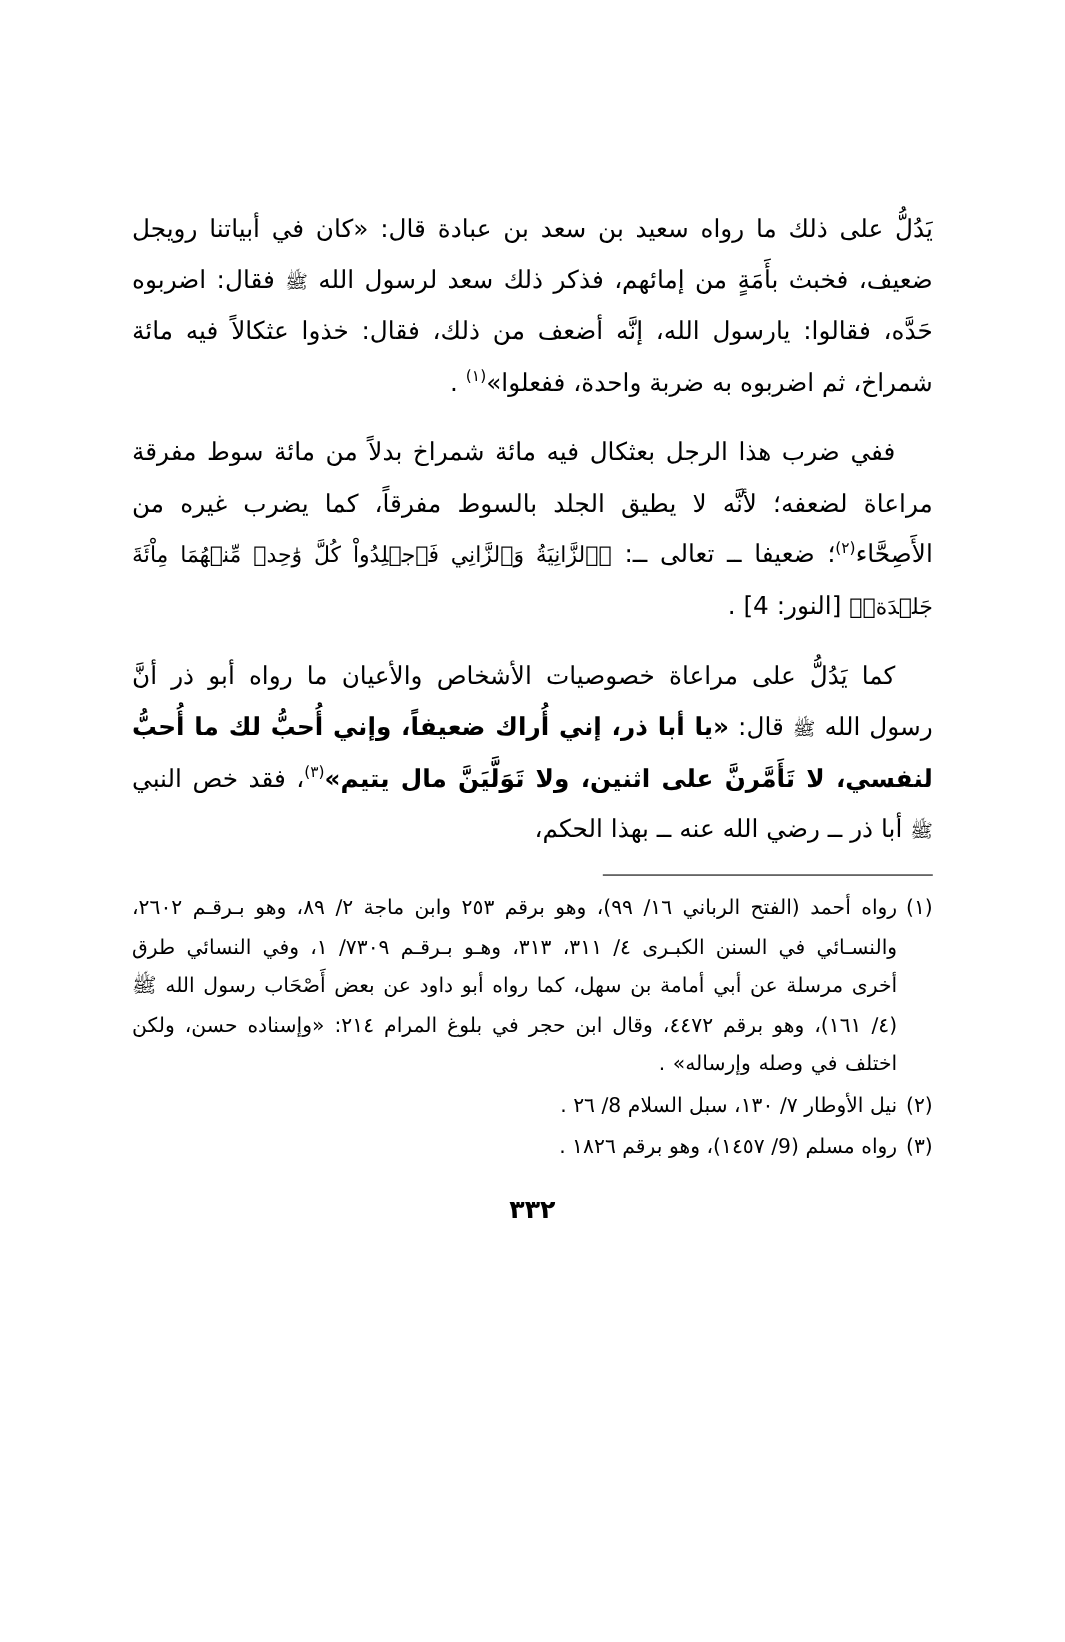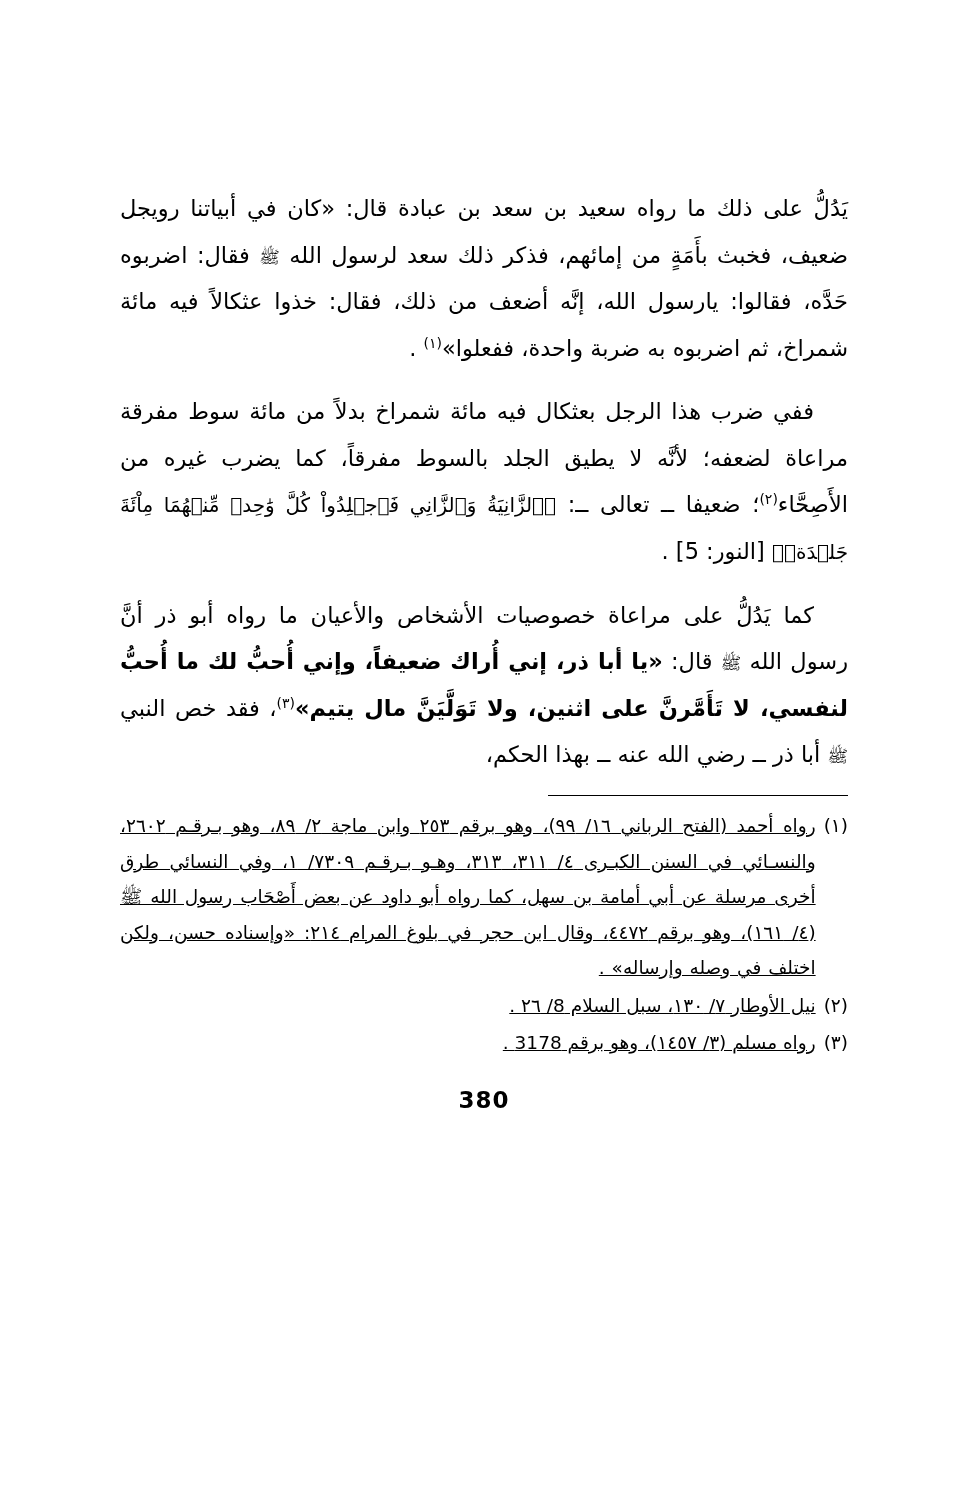--- a/index.html
+++ b/index.html
@@ -76,21 +76,20 @@
     gap: 8px;
     margin-bottom: 2px;
   }
   .fn-num {
     flex: 0 0 auto;
     white-space: nowrap;
   }
   .fn-body {
     flex: 1 1 auto;
     text-align: justify;
-    text-decoration: underline;
   }
   .fn-body.spaced {
     word-spacing: 1px;
   }
   .page-number {
     text-align: center;
     font-size: 23px;
     font-weight: bold;
     margin-top: 26px;
     letter-spacing: 1px;
@@ -98,21 +97,21 @@
 </style>
 </head>
 <body>
 
 <div class="page">
 
   <div class="body-text">
 
     <p class="para first"><span>يَدُلُّ على ذلك ما رواه سعيد بن سعد بن عبادة قال: «كان في أبياتنا رويجل ضعيف، فخبث بأَمَةٍ من إمائهم، فذكر ذلك سعد لرسول الله </span><span class="salla">ﷺ</span><span> فقال: اضربوه حَدَّه، فقالوا: يارسول الله، إنَّه أضعف من ذلك، فقال: خذوا عثكالاً فيه مائة شمراخ، ثم اضربوه به ضربة واحدة، ففعلوا»</span><sup class="fn">(١)</sup><span> .</span></p>
 
-    <p class="para"><span>ففي ضرب هذا الرجل بعثكال فيه مائة شمراخ بدلاً من مائة سوط مفرقة مراعاة لضعفه؛ لأنَّه لا يطيق الجلد بالسوط مفرقاً، كما يضرب غيره من الأَصِحَّاء</span><sup class="fn">(٢)</sup><span>؛ ضعيفا ــ تعالى ــ: </span><span class="quran">﴿ٱلزَّانِيَةُ وَٱلزَّانِي فَٱجۡلِدُواْ كُلَّ وَٰحِدٖ مِّنۡهُمَا مِاْئَةَ جَلۡدَةٖ﴾</span><span> [النور: 5] .</span></p>
+    <p class="para"><span>ففي ضرب هذا الرجل بعثكال فيه مائة شمراخ بدلاً من مائة سوط مفرقة مراعاة لضعفه؛ لأنَّه لا يطيق الجلد بالسوط مفرقاً، كما يضرب غيره من الأَصِحَّاء</span><sup class="fn">(٢)</sup><span>؛ ضعيفا ــ تعالى ــ: </span><span class="quran">﴿ٱلزَّانِيَةُ وَٱلزَّانِي فَٱجۡلِدُواْ كُلَّ وَٰحِدٖ مِّنۡهُمَا مِاْئَةَ جَلۡدَةٖ﴾</span><span> [النور: 4] .</span></p>
 
     <p class="para"><span>كما يَدُلُّ على مراعاة خصوصيات الأشخاص والأعيان ما رواه أبو ذر أنَّ رسول الله </span><span class="salla">ﷺ</span><span> قال: </span><span class="bold">«يا أبا ذر، إني أُراك ضعيفاً، وإني أُحبُّ لك ما أُحبُّ لنفسي، لا تَأَمَّرنَّ على اثنين، ولا تَوَلَّيَنَّ مال يتيم»</span><sup class="fn">(٣)</sup><span>، فقد خص النبي </span><span class="salla">ﷺ</span><span> أبا ذر ــ رضي الله عنه ــ بهذا الحكم،</span></p>
 
   </div>
 
   <div class="footnote-area">
     <div class="fn-rule"></div>
     <div class="fn-list">
 
       <div class="fn-item">
@@ -120,21 +119,21 @@
         <span class="fn-body spaced">رواه أحمد (الفتح الرباني ١٦/ ٩٩)، وهو برقم ٢٥٣ وابن ماجة ٢/ ٨٩، وهو بـرقـم ٢٦٠٢، والنسـائي في السنن الكبـرى ٤/ ٣١١، ٣١٣، وهـو بـرقـم ٧٣٠٩/ ١، وفي النسائي طرق أخرى مرسلة عن أبي أمامة بن سهل، كما رواه أبو داود عن بعض أَصْحَاب رسول الله ﷺ (٤/ ١٦١)، وهو برقم ٤٤٧٢، وقال ابن حجر في بلوغ المرام ٢١٤: «وإسناده حسن، ولكن اختلف في وصله وإرساله» .</span>
       </div>
 
       <div class="fn-item">
         <span class="fn-num">(٢)</span>
         <span class="fn-body">نيل الأوطار ٧/ ١٣٠، سبل السلام 8/ ٢٦ .</span>
       </div>
 
       <div class="fn-item">
         <span class="fn-num">(٣)</span>
-        <span class="fn-body">رواه مسلم (٣/ ١٤٥٧)، وهو برقم 3178 .</span>
+        <span class="fn-body">رواه مسلم (9/ ١٤٥٧)، وهو برقم ١٨٢٦ .</span>
       </div>
 
     </div>
 
-    <div class="page-number">380</div>
+    <div class="page-number">٣٣٢</div>
   </div>
 
 </div>
 
 </body></html>

